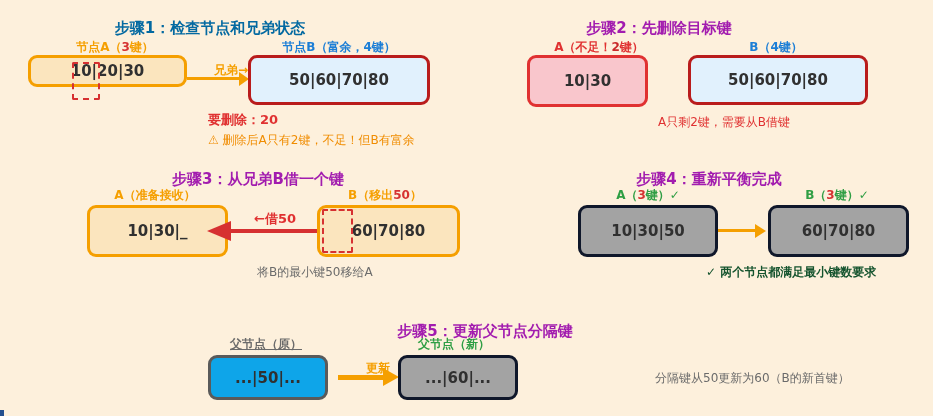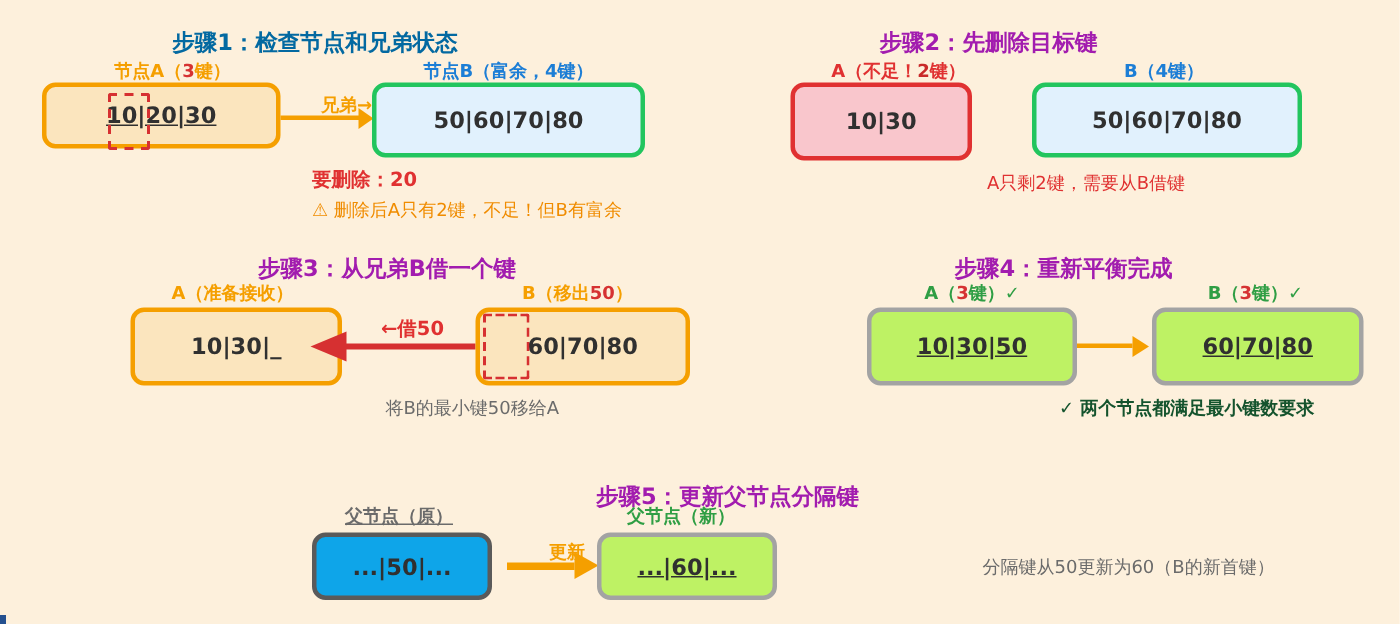--- a/index.html
+++ b/index.html
@@ -15,23 +15,23 @@
   .l-blue{color:#1c7ed6;}
   .l-red{color:#e03131;}
   .l-green{color:#2f9e44;}
   .l-gray{color:#6b6b6b;}
   .num-red{color:#d63232;}
   .num-darkred{color:#c92a2a;}
 
   .box{position:absolute;border-radius:9px;display:flex;align-items:center;justify-content:center;
        font-weight:bold;font-size:15px;color:#303030;box-sizing:border-box;}
   .b-orange{background:#fbe5be;border:3px solid #f59f00;}
-  .b-blue{background:#e1f1fd;border:3px solid #22c55e;}
+  .b-blue{background:#e1f1fd;border:3px solid #b91c1c;}
   .b-red{background:#f9c6cc;border:3px solid #e03131;}
-  .b-green{background:#bef264;border:3px solid #a3a3a3;text-decoration:underline;}
+  .b-green{background:#a3a3a3;border:3px solid #0f172a;}
   .b-grayline{background:#0ea5e9;border:3px solid #5a5a5a;}
 
   .dashed{position:absolute;border:2px dashed #d63031;border-radius:2px;box-sizing:border-box;}
 
   .hline{position:absolute;}
   .tri{position:absolute;width:0;height:0;}
 
   .note{position:absolute;white-space:nowrap;font-size:12px;}
   .n-red{color:#e03131;font-weight:bold;font-size:13px;}
   .n-orange{color:#f08c00;}
@@ -41,21 +41,21 @@
 </head>
 <body>
 
 <div id="canvas">
 
   <div class="title t-orange" style="left:210px;top:19px;">步骤1：检查节点和兄弟状态</div>
 
   <div class="lbl l-orange" style="left:115px;top:39px;"><span>节点A（</span><span class="num-red">3</span><span>键）</span></div>
   <div class="lbl l-blue" style="left:339px;top:39px;">节点B（富余，4键）</div>
 
-  <div class="box b-orange" style="left:28px;top:55px;width:159px;height:44px;text-decoration:underline;">
+  <div class="box b-orange" style="left:28px;top:55px;width:159px;height:32px;">
     <span>10|20|30</span>
   </div>
   <div class="dashed" style="left:72px;top:62px;width:28px;height:38px;"></div>
 
   <div class="lbl l-orange" style="left:231px;top:62px;">兄弟→</div>
   <div class="hline" style="left:187px;top:77px;width:54px;height:3px;background:#f59f00;"></div>
   <div class="tri" style="left:239px;top:72px;border-left:10px solid #f59f00;border-top:7px solid transparent;border-bottom:7px solid transparent;"></div>
 
   <div class="box b-blue" style="left:248px;top:55px;width:182px;height:50px;">
     <span>50|60|70|80</span>

